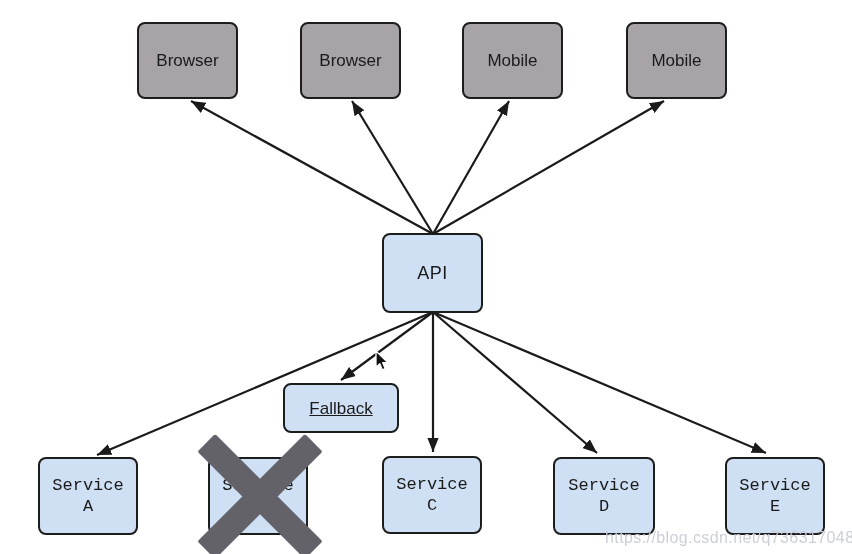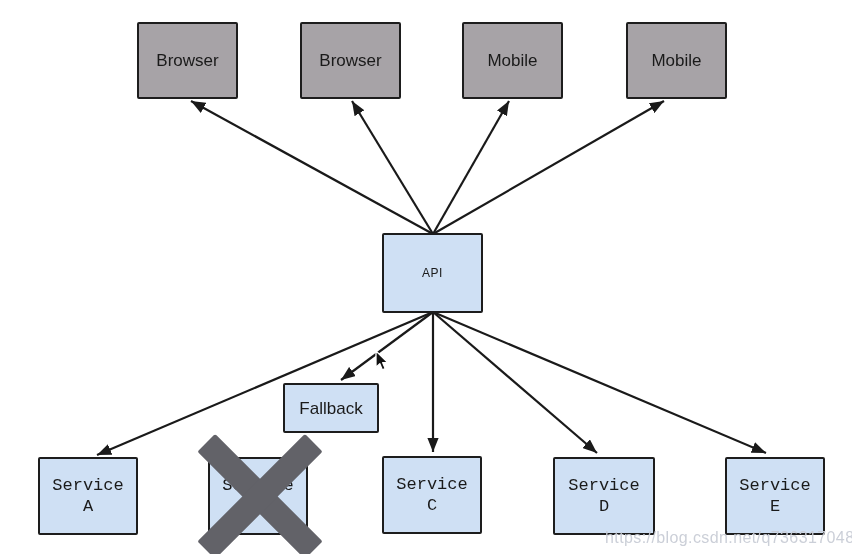--- a/index.html
+++ b/index.html
@@ -3,26 +3,26 @@
 <meta charset="utf-8">
 <style>
   html,body{margin:0;padding:0;background:#fff;}
   .stage{
     position:relative;width:852px;height:554px;background:#ffffff;overflow:hidden;
     font-family:"Liberation Sans","DejaVu Sans",sans-serif;color:#1a1a1a;
   }
   .arrows{position:absolute;left:0;top:0;width:852px;height:554px;pointer-events:none;}
   .box{
     position:absolute;display:flex;align-items:center;justify-content:center;
-    border:2px solid #1d1d1d;border-radius:2px;box-sizing:border-box;
+    border:2px solid #1d1d1d;border-radius:8px;box-sizing:border-box;
     text-align:center;font-size:17px;line-height:21px;
   }
   .client{background:#a7a3a7;}
   .blue{background:#cfe0f4;}
-  .api-label{font-size:12px;letter-spacing:0.5px;}
+  .api-label{font-size:18px;letter-spacing:0.5px;}
   .two-line span{display:block;font-family:Liberation Mono, monospace;}
   .x-bar{
     position:absolute;width:152px;height:25px;background:#626268;border-radius:2px;
   }
   .watermark{
     position:absolute;left:605px;top:529px;font-size:16px;letter-spacing:0.4px;
     color:#c9cdd6;opacity:0.95;white-space:nowrap;
   }
   .cursor{position:absolute;left:374px;top:350px;}
 </style>
@@ -60,21 +60,21 @@
     <span>Mobile</span>
   </div>
   <div class="box client" style="left:626px;top:22px;width:101px;height:77px;">
     <span>Mobile</span>
   </div>
 
   <div class="box blue" style="left:382px;top:233px;width:101px;height:80px;">
     <span class="api-label">API</span>
   </div>
 
-  <div class="box blue" style="left:283px;top:383px;width:96px;height:50px;">
+  <div class="box blue" style="left:283px;top:383px;width:116px;height:50px;text-decoration:underline;">
     <span>Fallback</span>
   </div>
 
   <div class="box blue two-line" style="left:38px;top:457px;width:100px;height:78px;">
     <div>
       <span>Service</span>
         <span>A</span>
     </div>
   </div>
   <div class="box blue two-line" style="left:208px;top:457px;width:100px;height:78px;">

